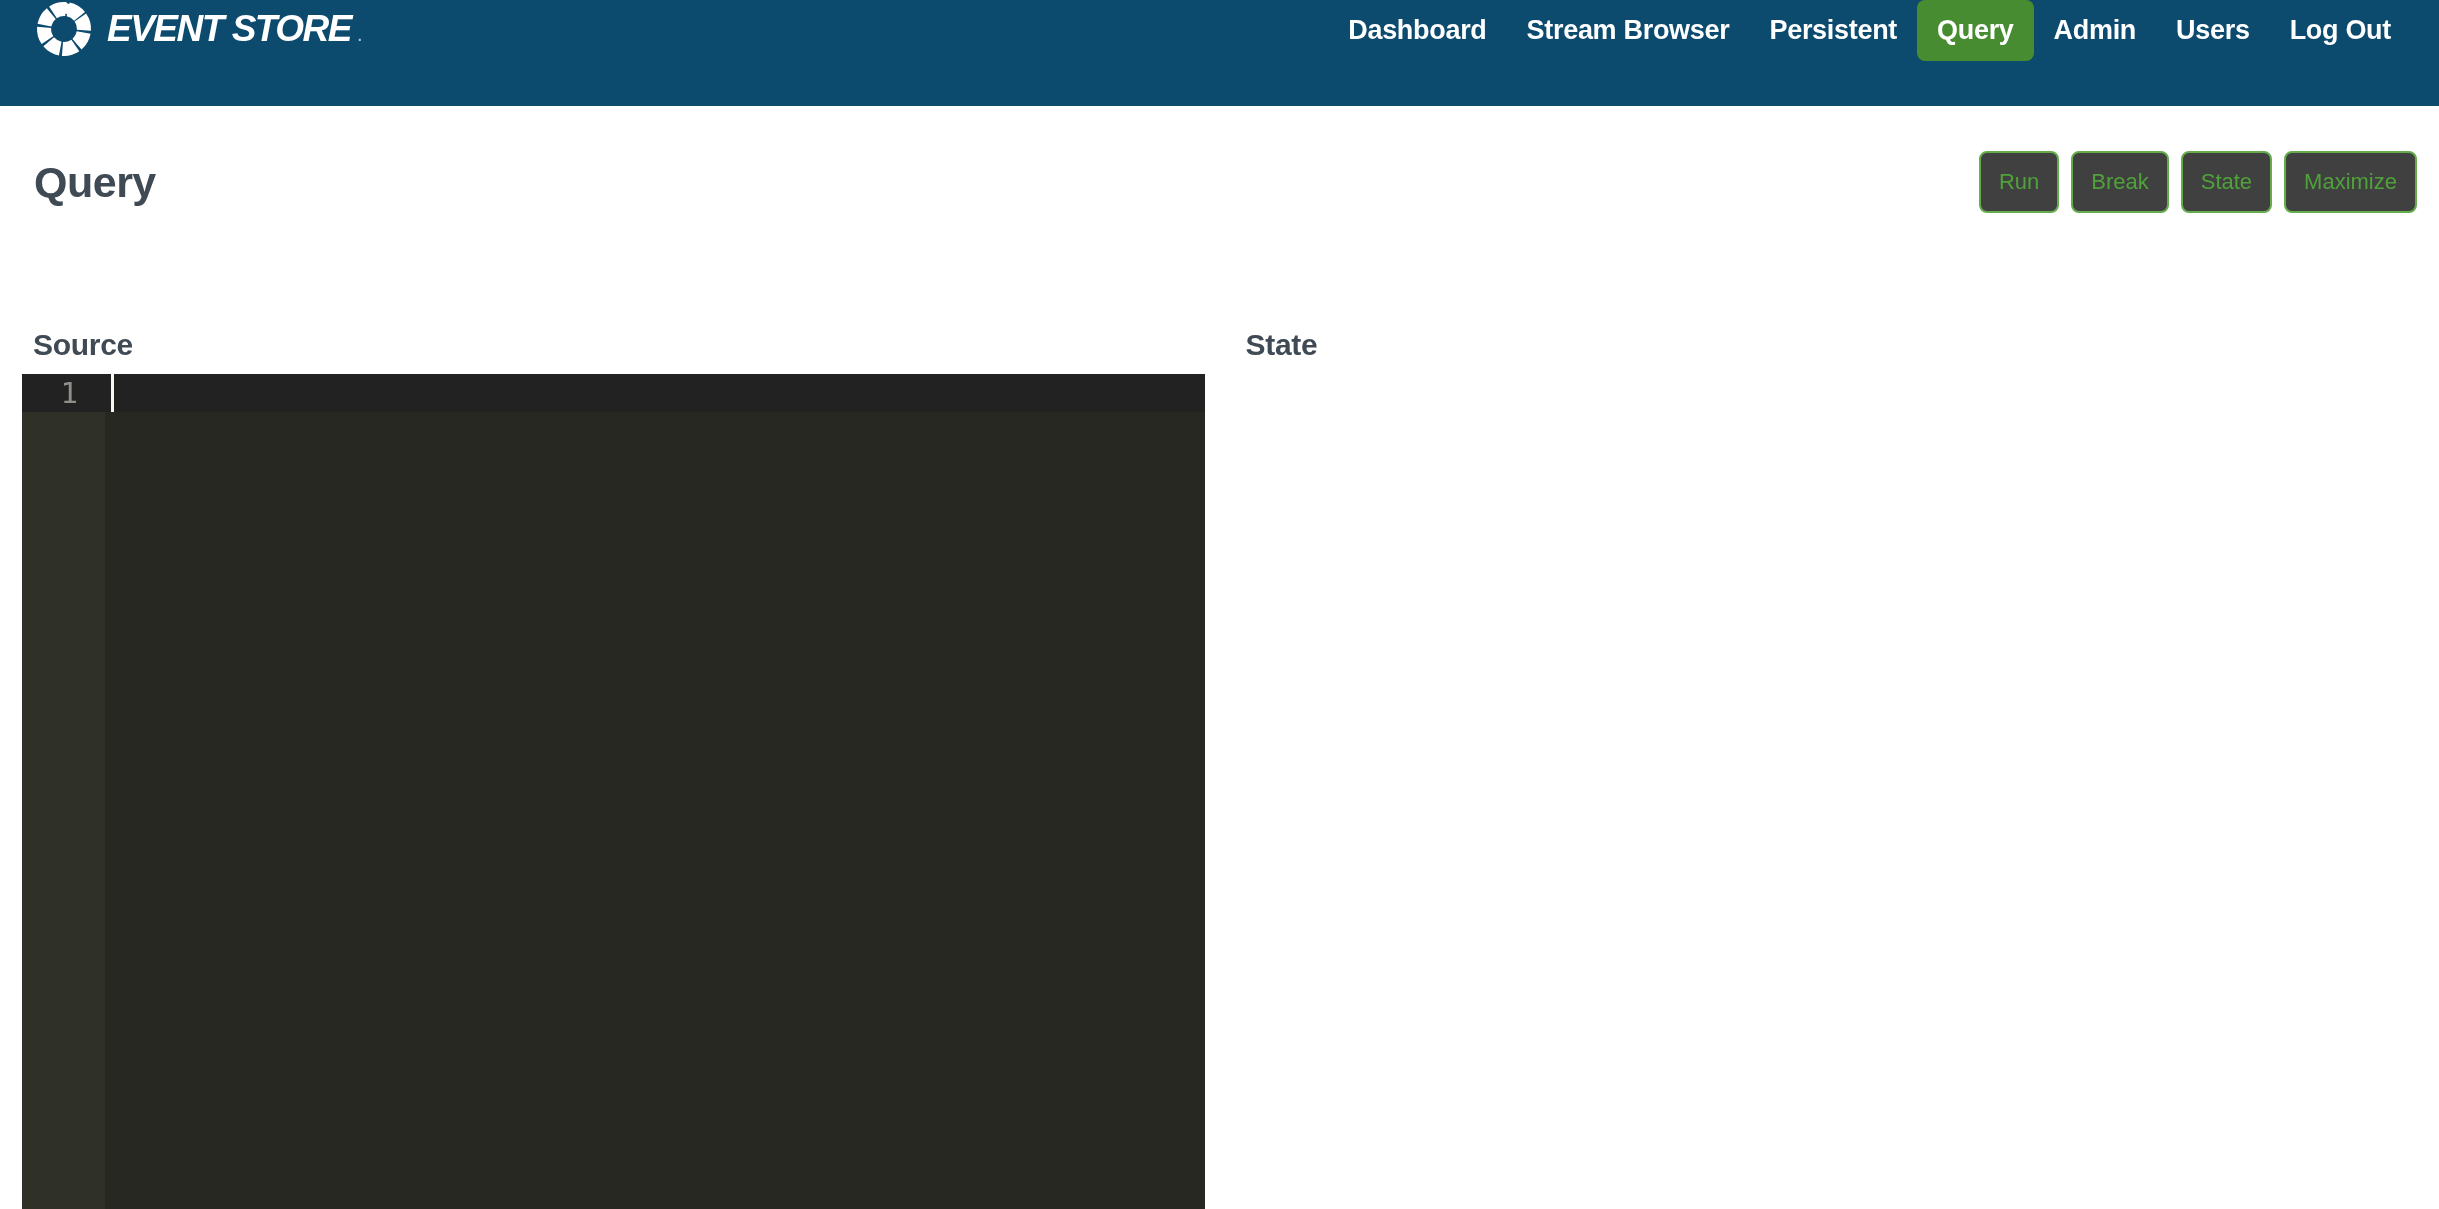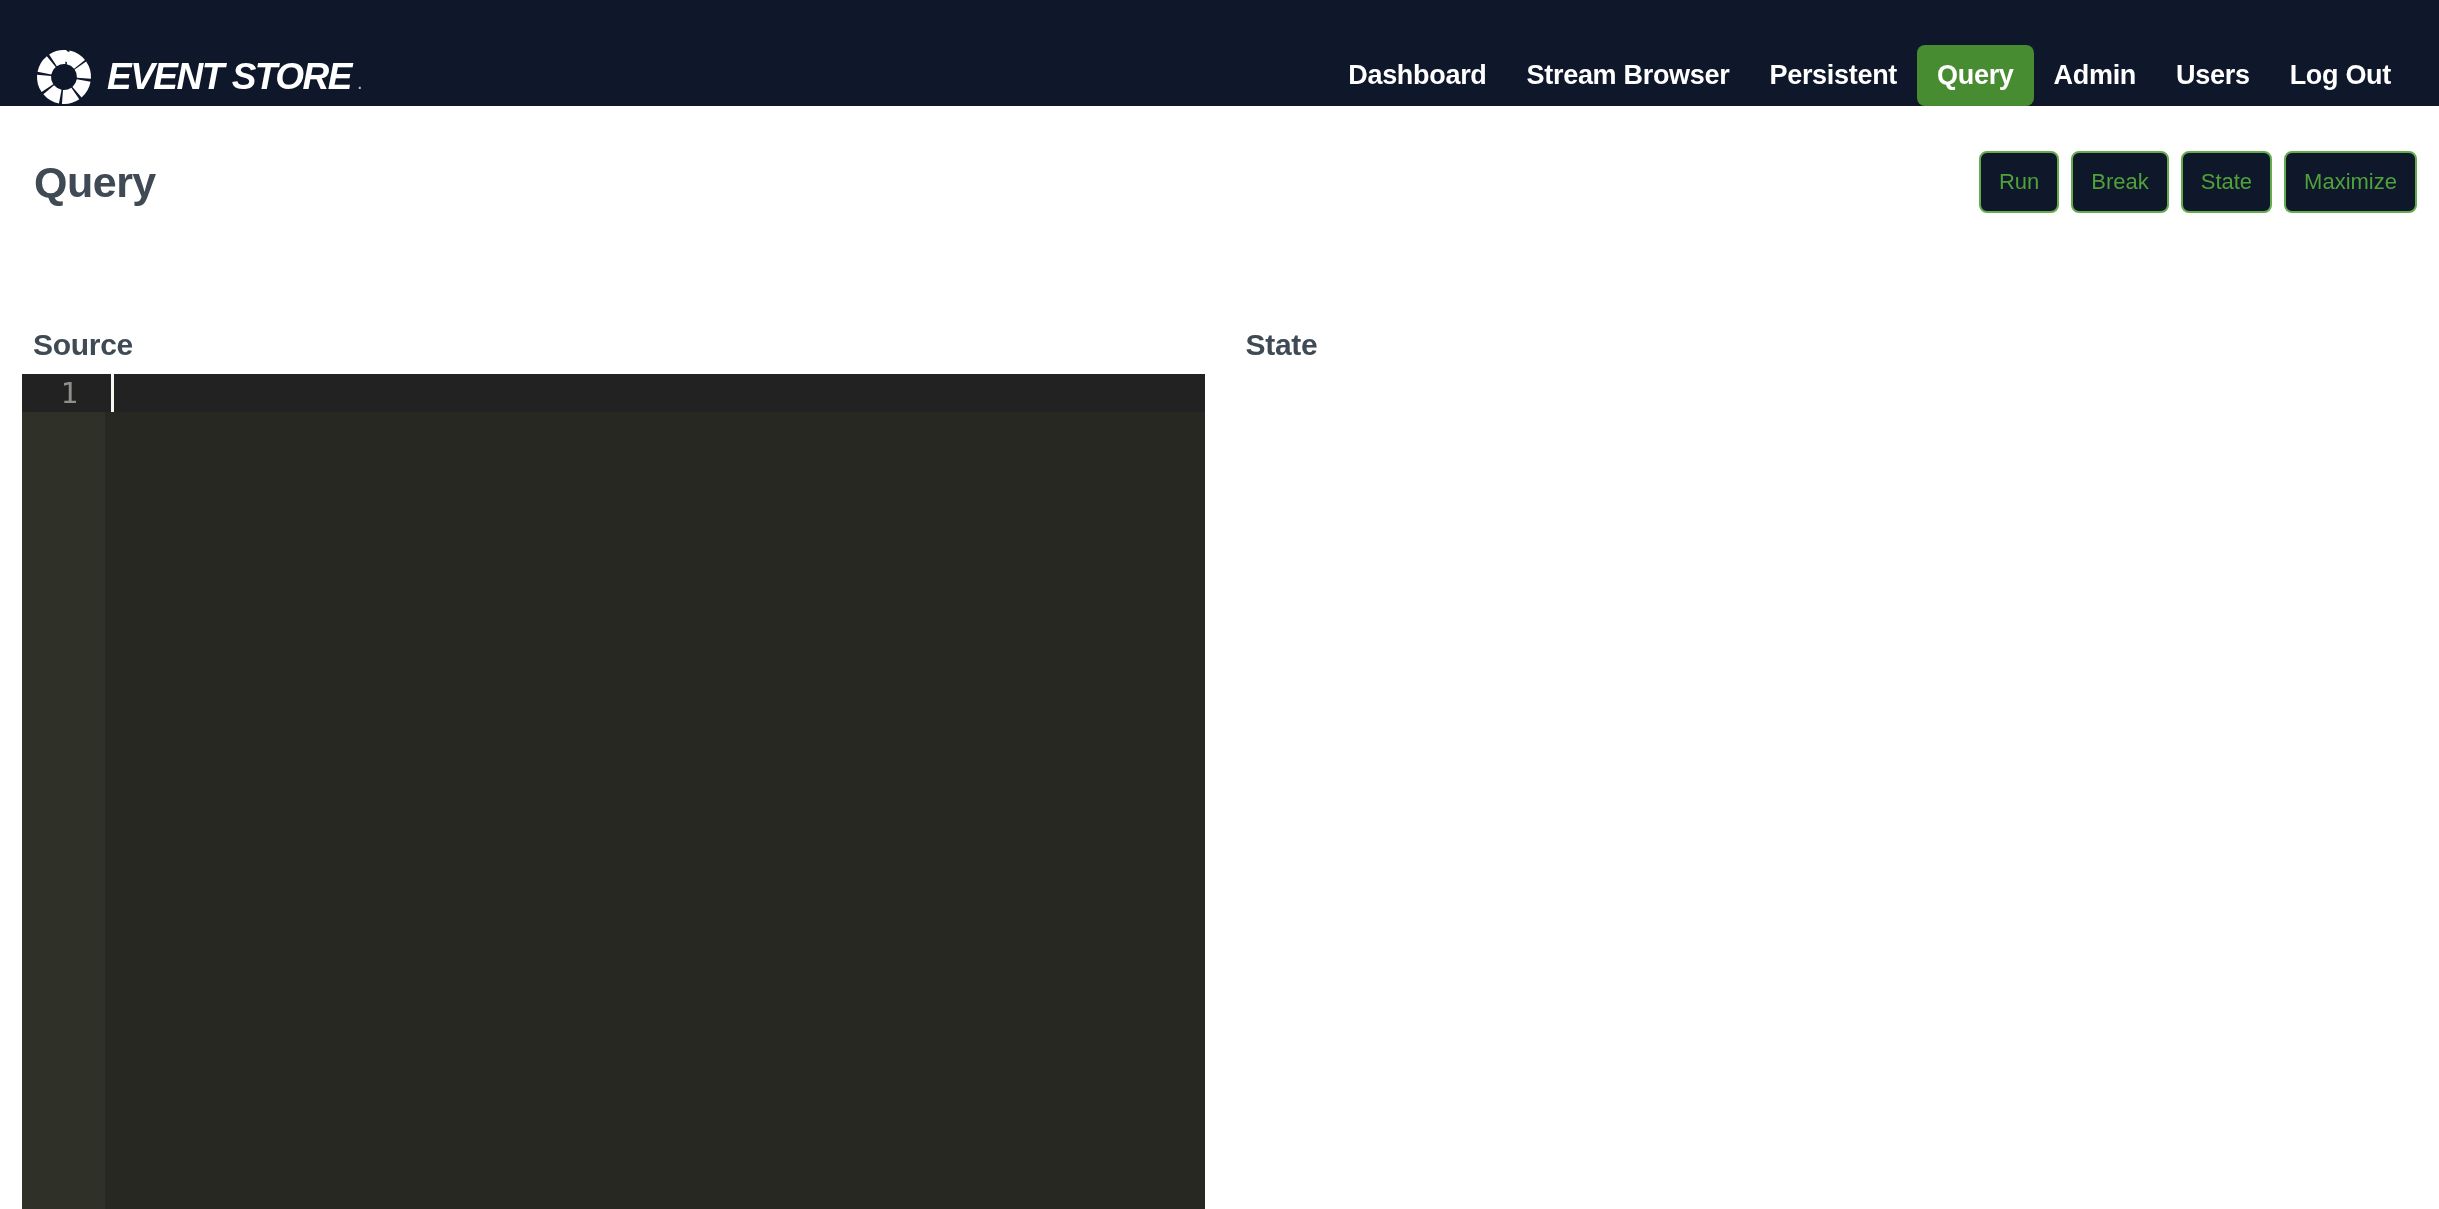--- a/index.html
+++ b/index.html
@@ -2,23 +2,23 @@
 <html><head>
 <meta charset="utf-8">
 <style>
   * { margin: 0; padding: 0; box-sizing: border-box; }
   html, body { width: 2439px; height: 1209px; background: #ffffff; overflow: hidden; }
   body { font-family: "Liberation Sans", sans-serif; }
 
   
   .navbar {
     height: 106px;
-    background: #0f172a;
+    background: #0c4a6e;
     display: flex;
-    align-items: flex-end;
+    align-items: flex-start;
     padding: 0 28px 0 35px;
   }
   .logo { display: flex; align-items: center; gap: 14px; }
   .logo-icon { width: 58px; height: 58px; display: block; }
   .logo-text {
     color: #ffffff;
     font-size: 37px;
     font-weight: 700;
     font-style: italic;
     letter-spacing: -1.5px;
@@ -61,21 +61,21 @@
     font-size: 43px;
     font-weight: 700;
     color: #3f4a55;
     letter-spacing: -0.5px;
     margin-left: 12px;
   }
   .btn-group { display: flex; gap: 12px; }
   .btn {
     height: 62px;
     padding: 0 18px;
-    background: #0f172a;
+    background: #404040;
     border: 2px solid #63ad4c;
     border-radius: 8px;
     color: #4fa23a;
     font-family: "Liberation Sans", sans-serif;
     font-size: 22px;
     cursor: pointer;
   }
 
   
   .columns {

